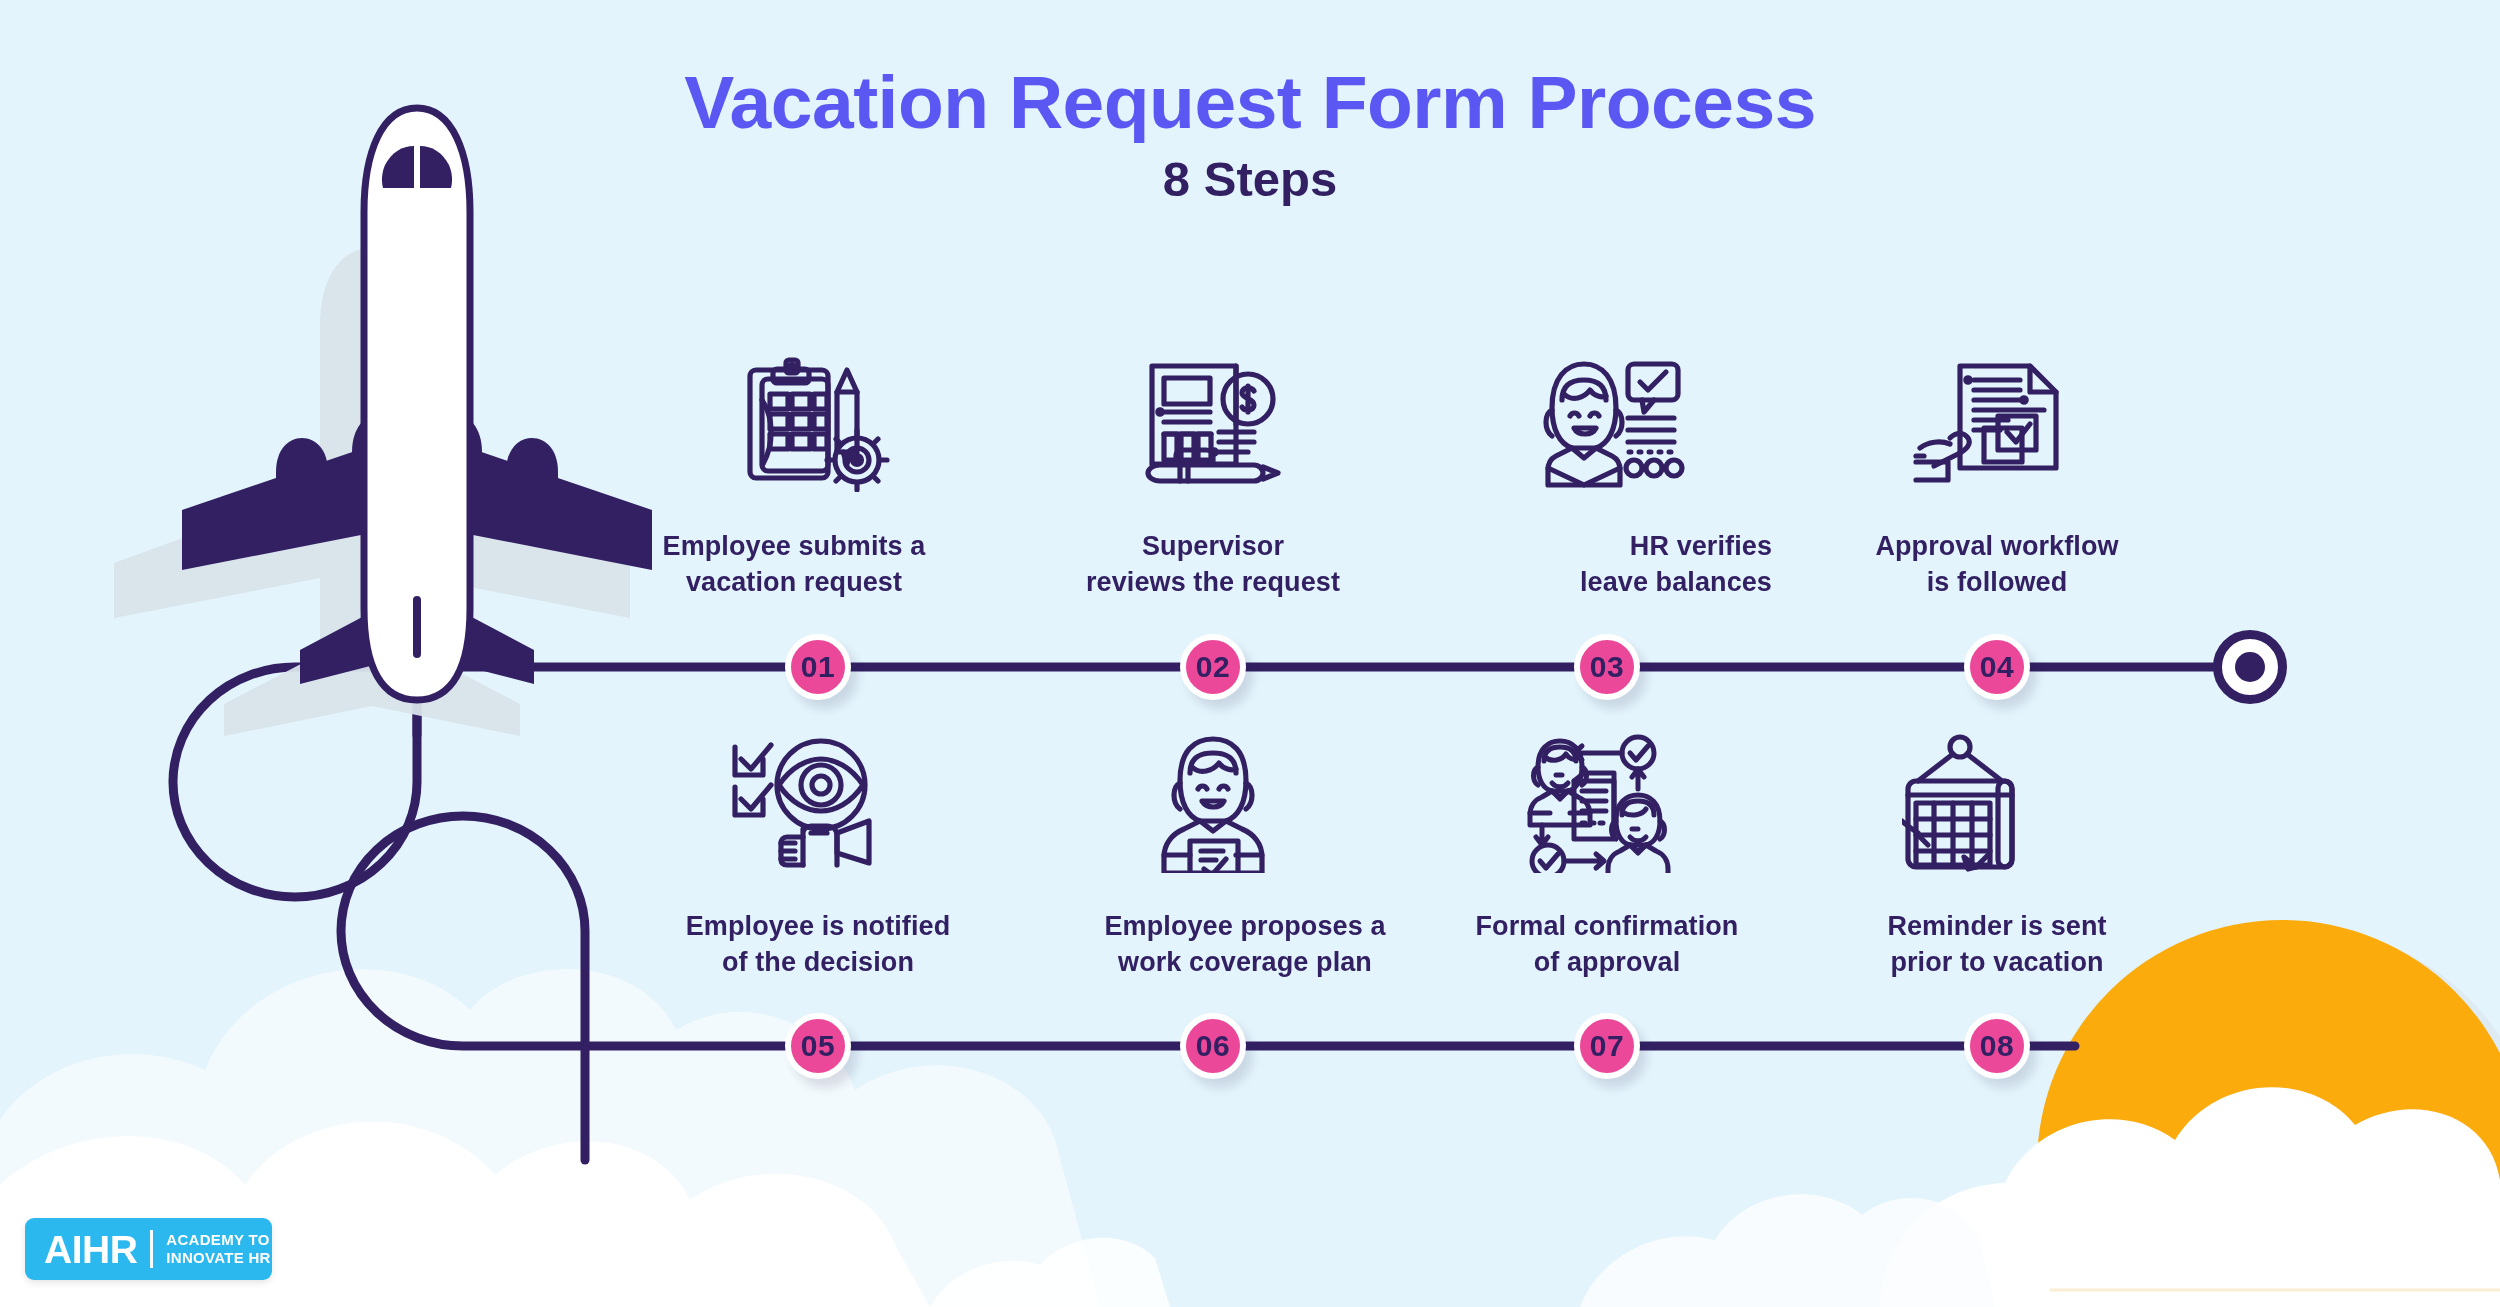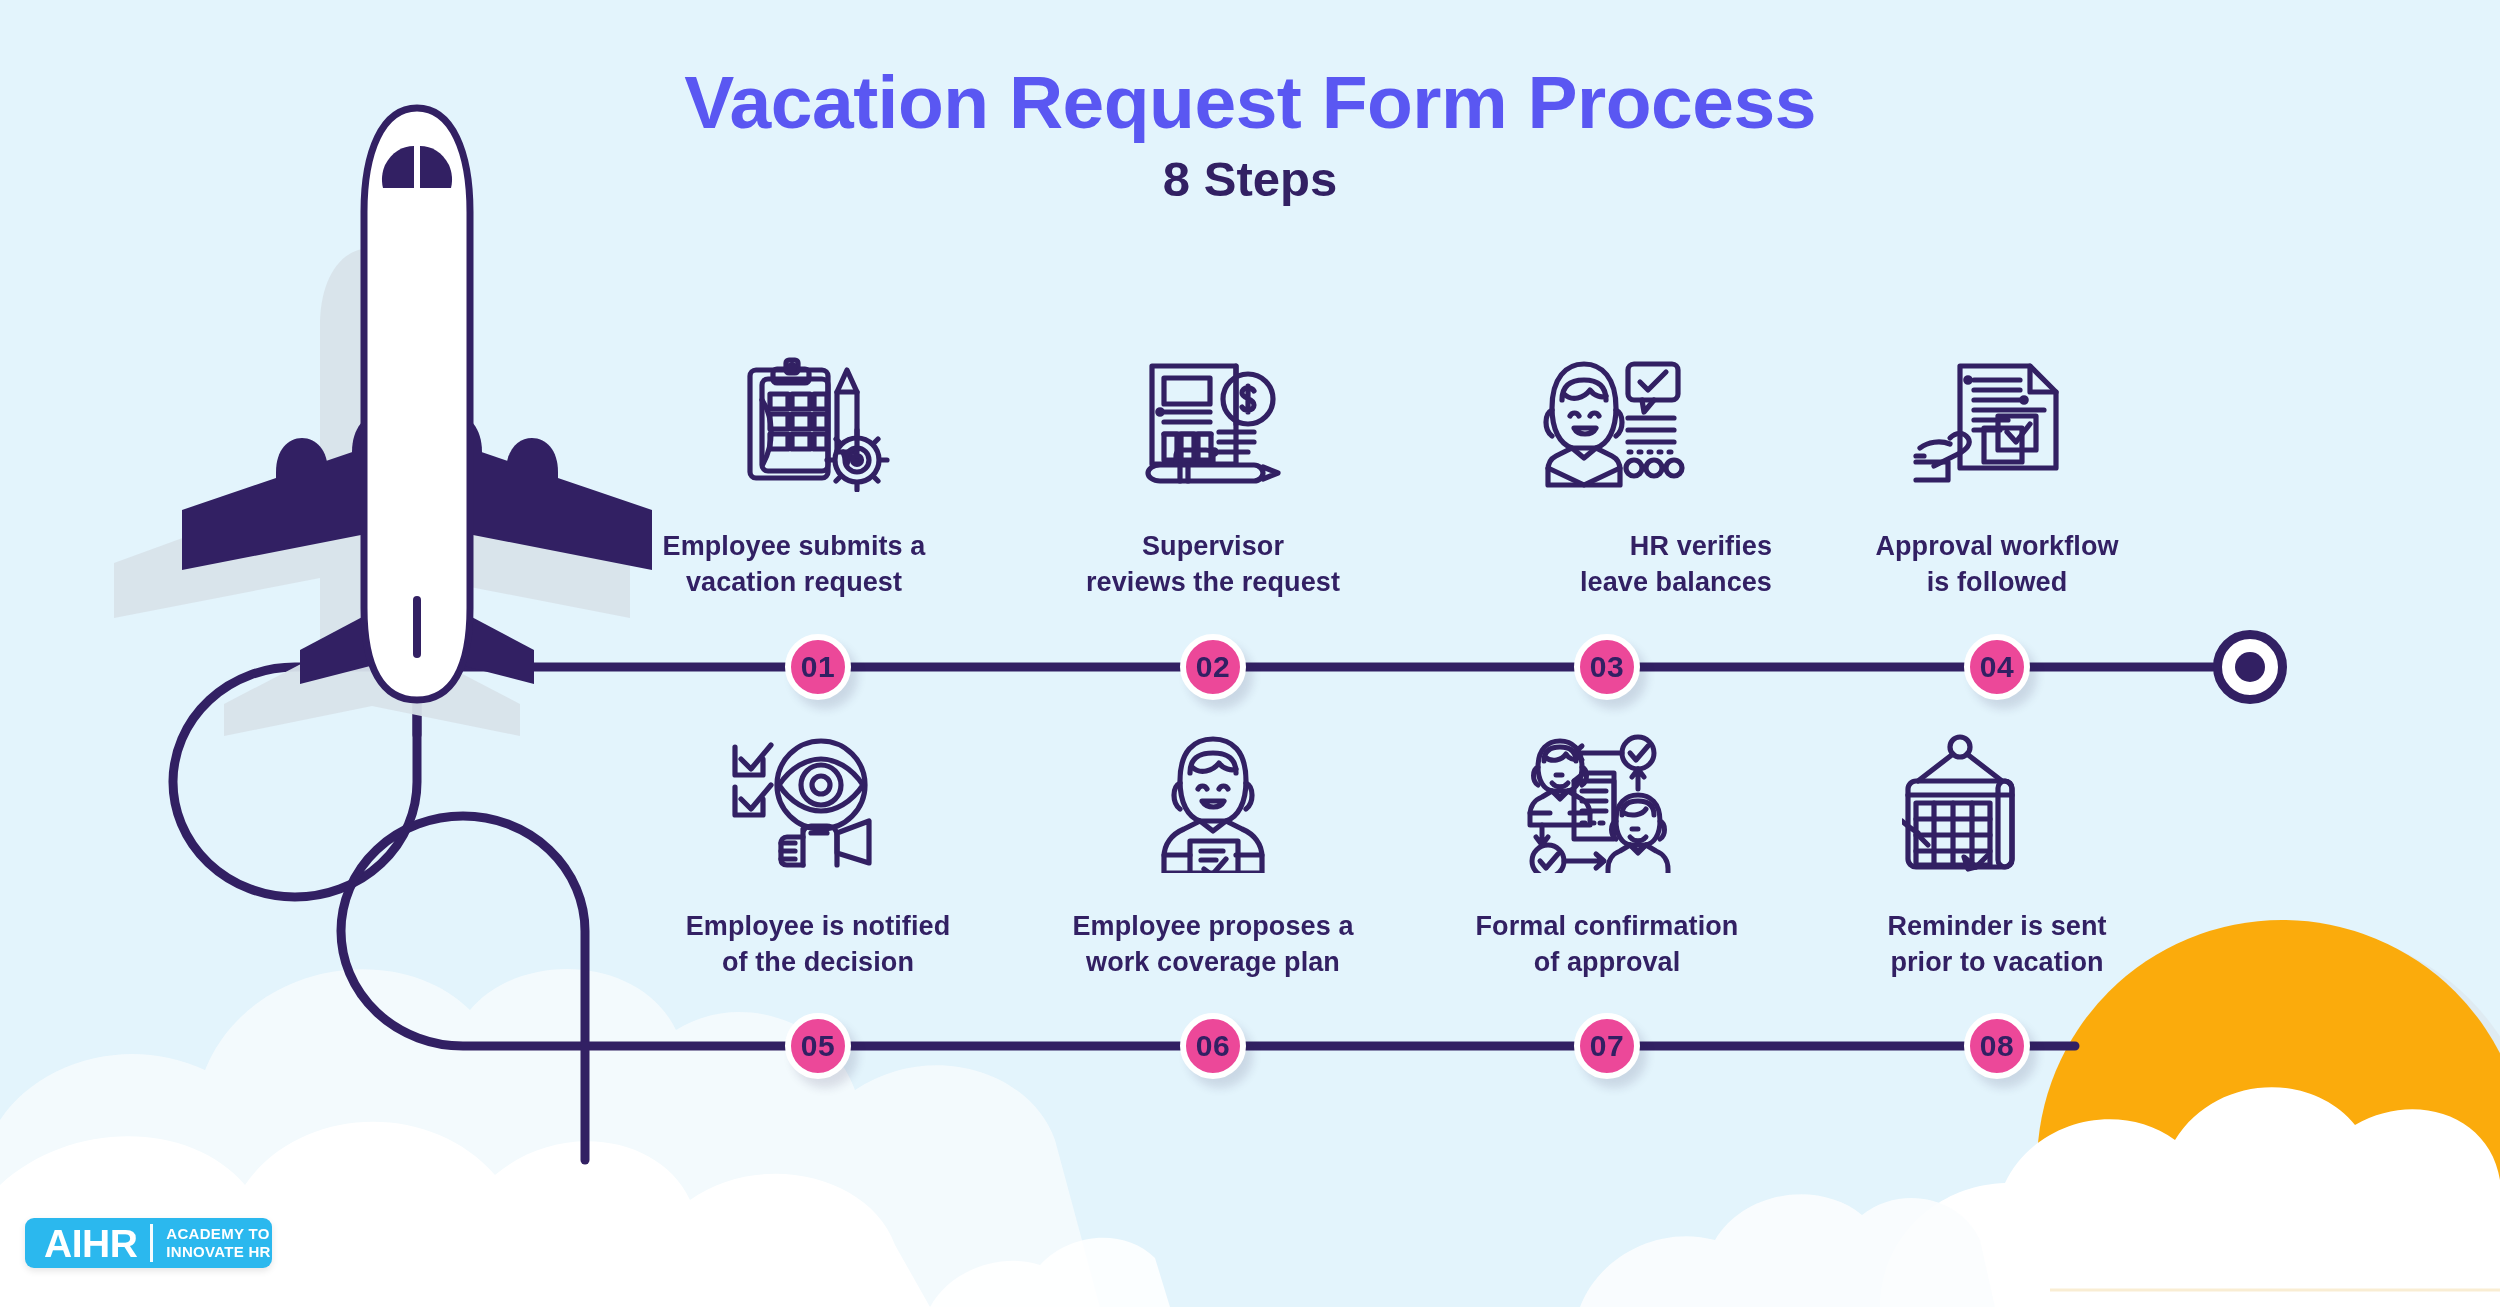--- a/index.html
+++ b/index.html
@@ -69,21 +69,21 @@
     z-index:6;
   }
   .endcap i{
     display:block;width:30px;height:30px;border-radius:50%;
     background:#322063;
   }
 
   
   .logo{
     position:absolute;left:25px;top:1218px;
-    width:247px;height:50px;
+    width:247px;height:62px;
     background:#2bb8ee;
     border-radius:9px;
     display:flex;align-items:center;
     box-shadow:0 3px 7px rgba(0,0,0,0.10);
     z-index:8;
   }
   .logo-main{
     color:#ffffff;font-weight:bold;font-size:39px;
     letter-spacing:-0.5px;padding-left:19px;line-height:1;
   }
@@ -384,21 +384,21 @@
   </div>
   <div class="step-label" style="left:1832px;top:528px;">
     <span>Approval workflow</span>
     <span>is followed</span>
   </div>
 
   <div class="step-label" style="left:653px;top:908px;">
     <span>Employee is notified</span>
     <span>of the decision</span>
   </div>
-  <div class="step-label" style="left:1048px;top:908px;">
+  <div class="step-label" style="left:1080px;top:908px;">
     <span>Employee proposes a</span>
     <span>work coverage plan</span>
   </div>
   <div class="step-label" style="left:1442px;top:908px;">
     <span>Formal confirmation</span>
     <span>of approval</span>
   </div>
   <div class="step-label" style="left:1832px;top:908px;">
     <span>Reminder is sent</span>
     <span>prior to vacation</span>

